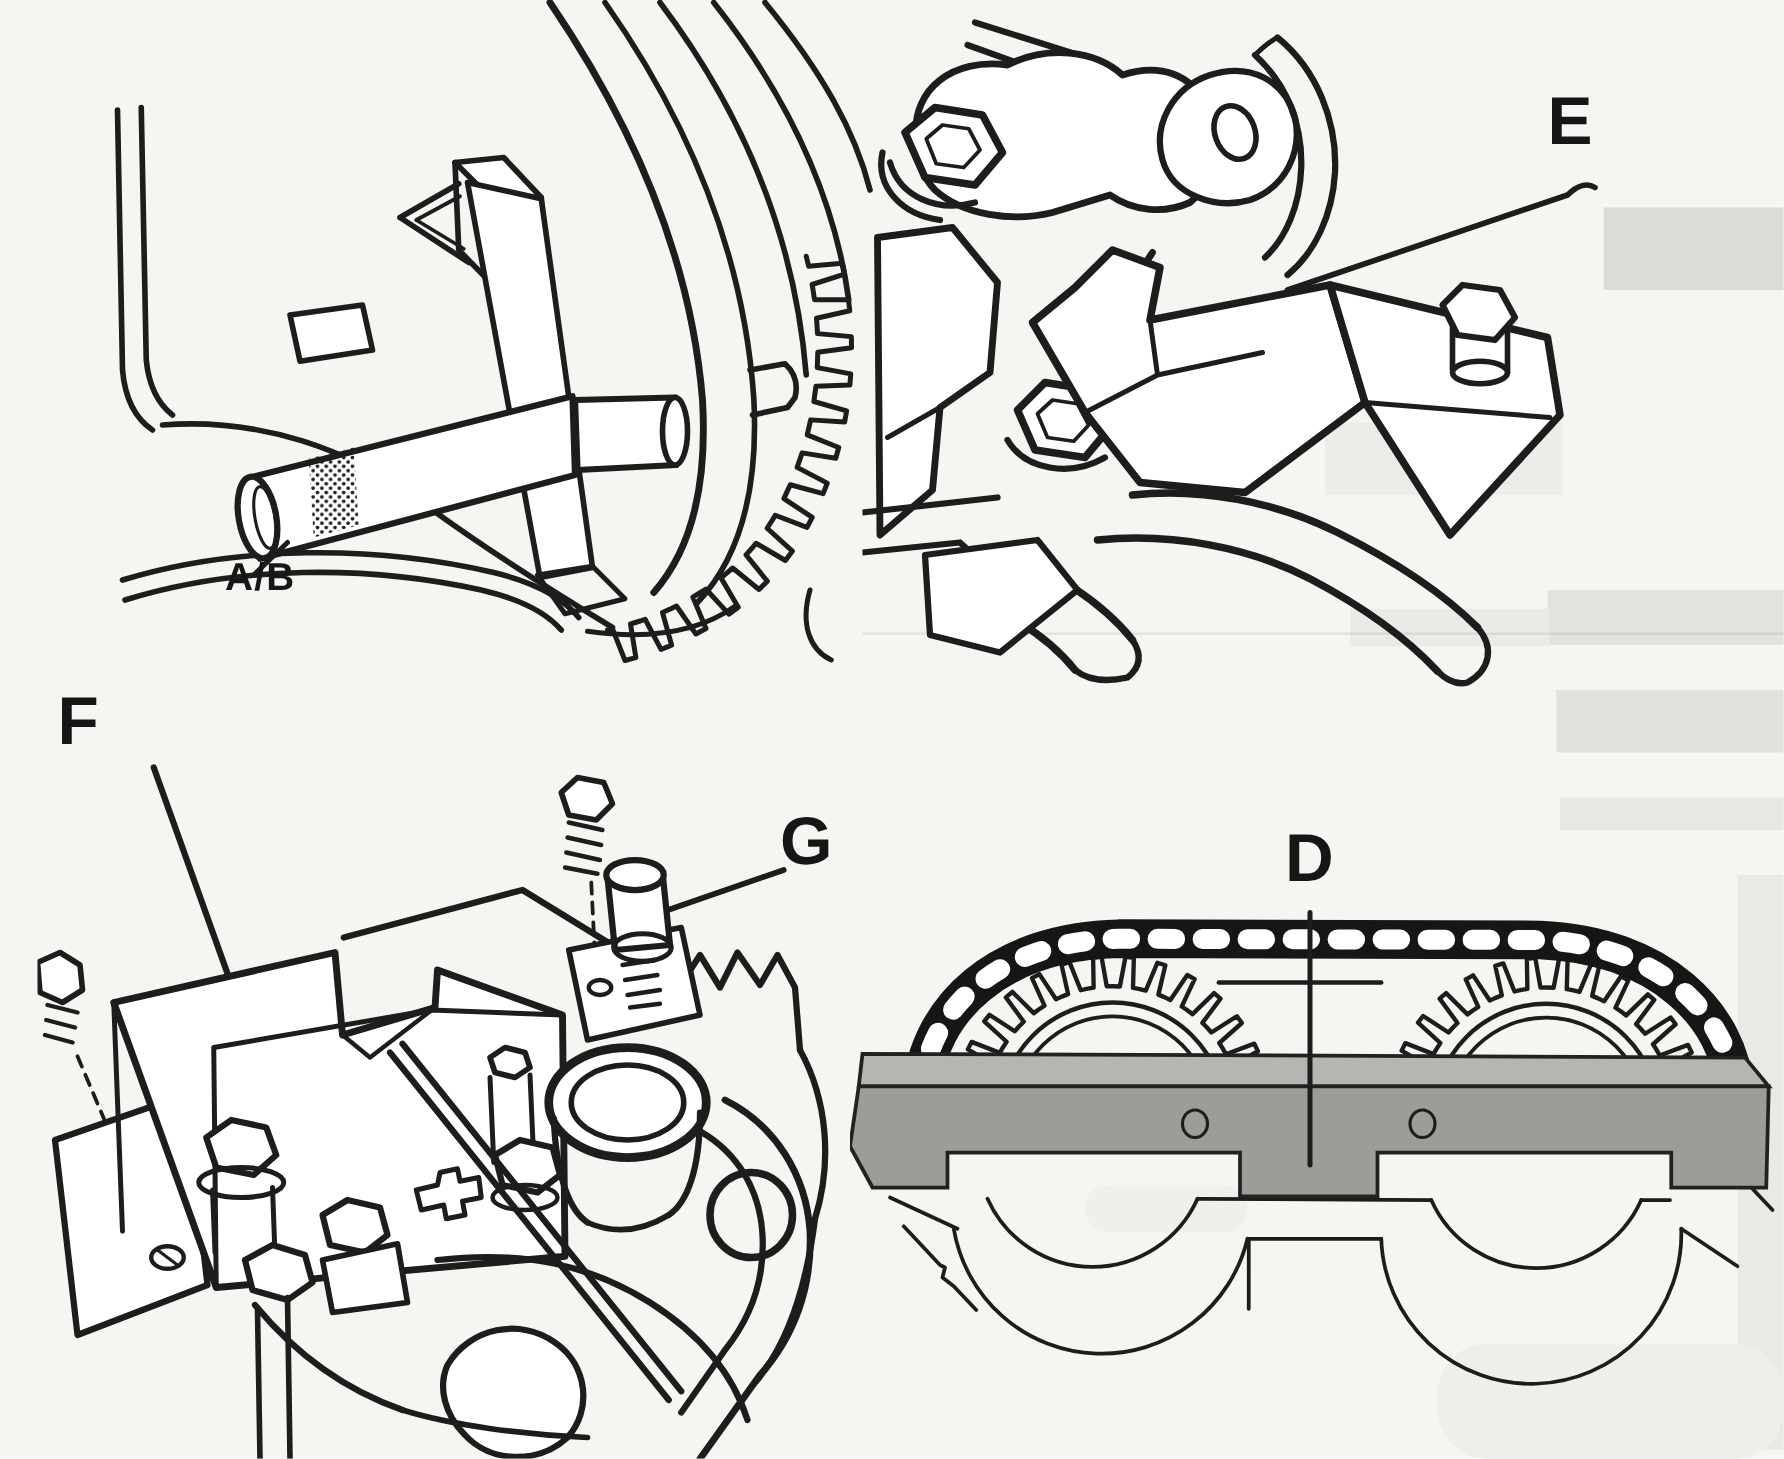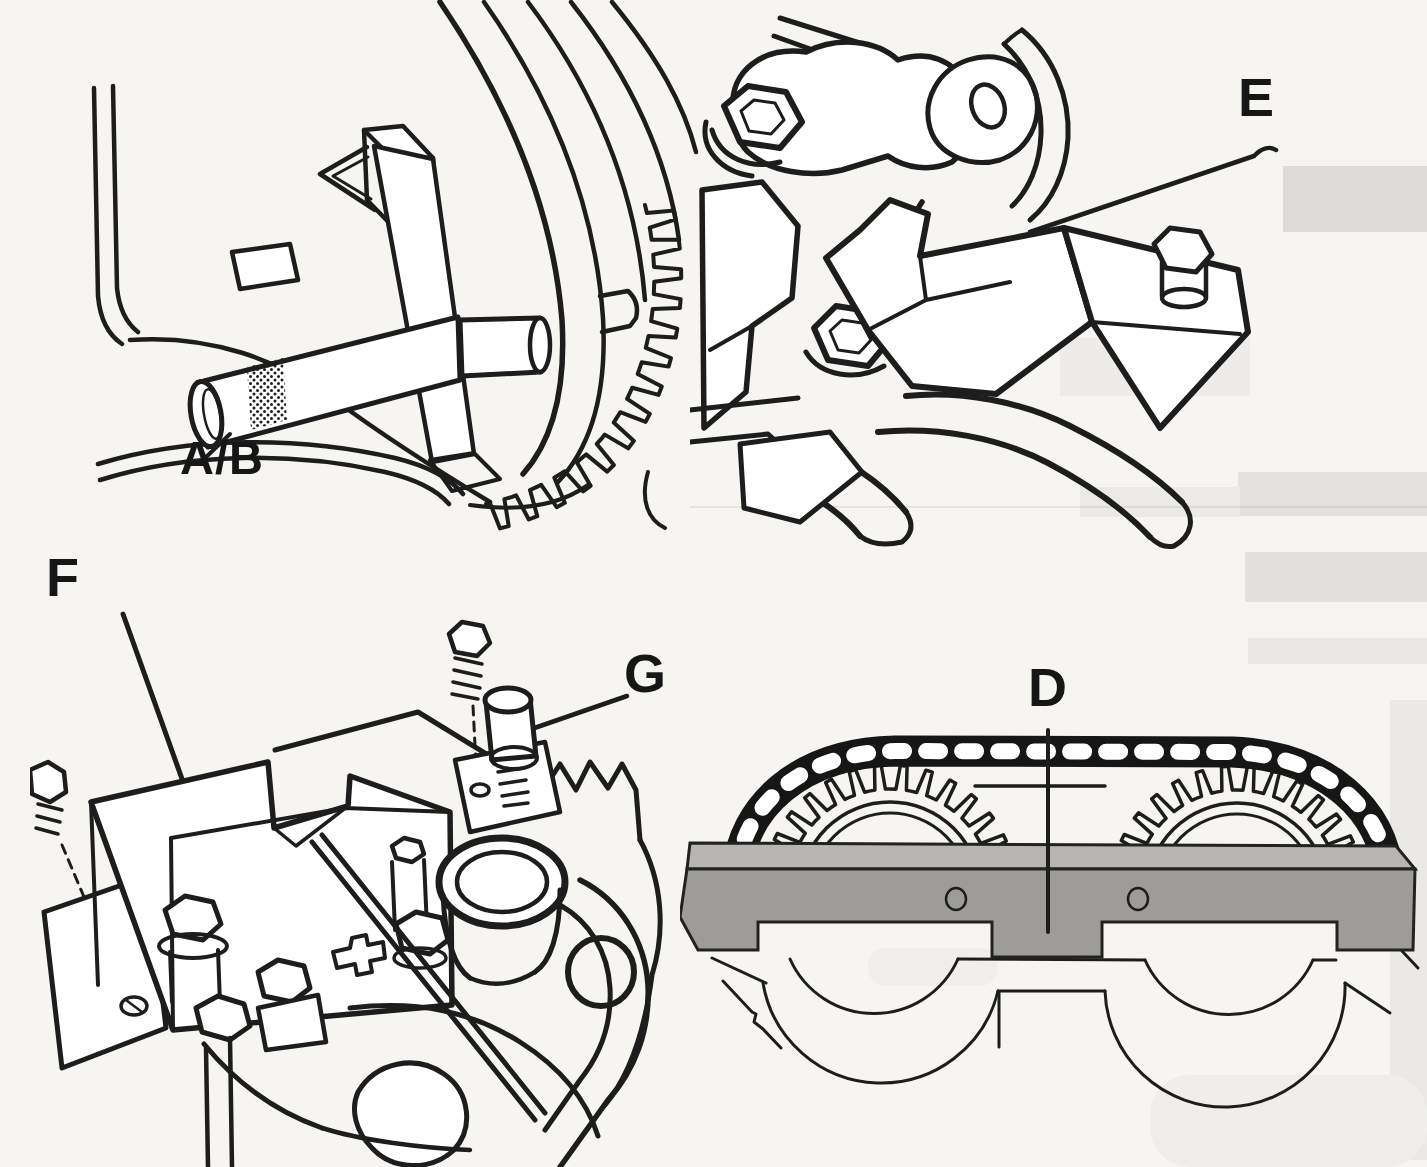--- a/index.html
+++ b/index.html
@@ -6,21 +6,21 @@
   body{width:1427px;height:1167px;overflow:hidden;
        font-family:"Liberation Sans",sans-serif;}
   .page{position:relative;width:1427px;height:1167px;
         background:#f6f5f2;overflow:hidden;}
   .ghost{position:absolute;}
   svg.fig{position:absolute;}
   .ink{stroke:#1d1d1d;fill:none;stroke-linecap:round;stroke-linejoin:round;}
   .w{fill:#ffffff;}
   .lbl{position:absolute;color:#161616;font-weight:700;
        font-family:"Liberation Sans",sans-serif;line-height:1;}
-  #lbl-ab{left:180px;top:434px;font-size:47px;letter-spacing:1px;}
+  #lbl-ab{left:180px;top:446px;font-size:31px;letter-spacing:1px;}
   #lbl-e {left:1238px;top:70px;font-size:54px;}
   #lbl-f {left:46px;top:550px;font-size:54px;}
   #lbl-g {left:624px;top:646px;font-size:54px;}
   #lbl-d {left:1028px;top:660px;font-size:54px;}
   .crease{position:absolute;background:rgba(0,0,0,0.07);}
 </style>
 </head>
 <body>
 
 <div class="page">

